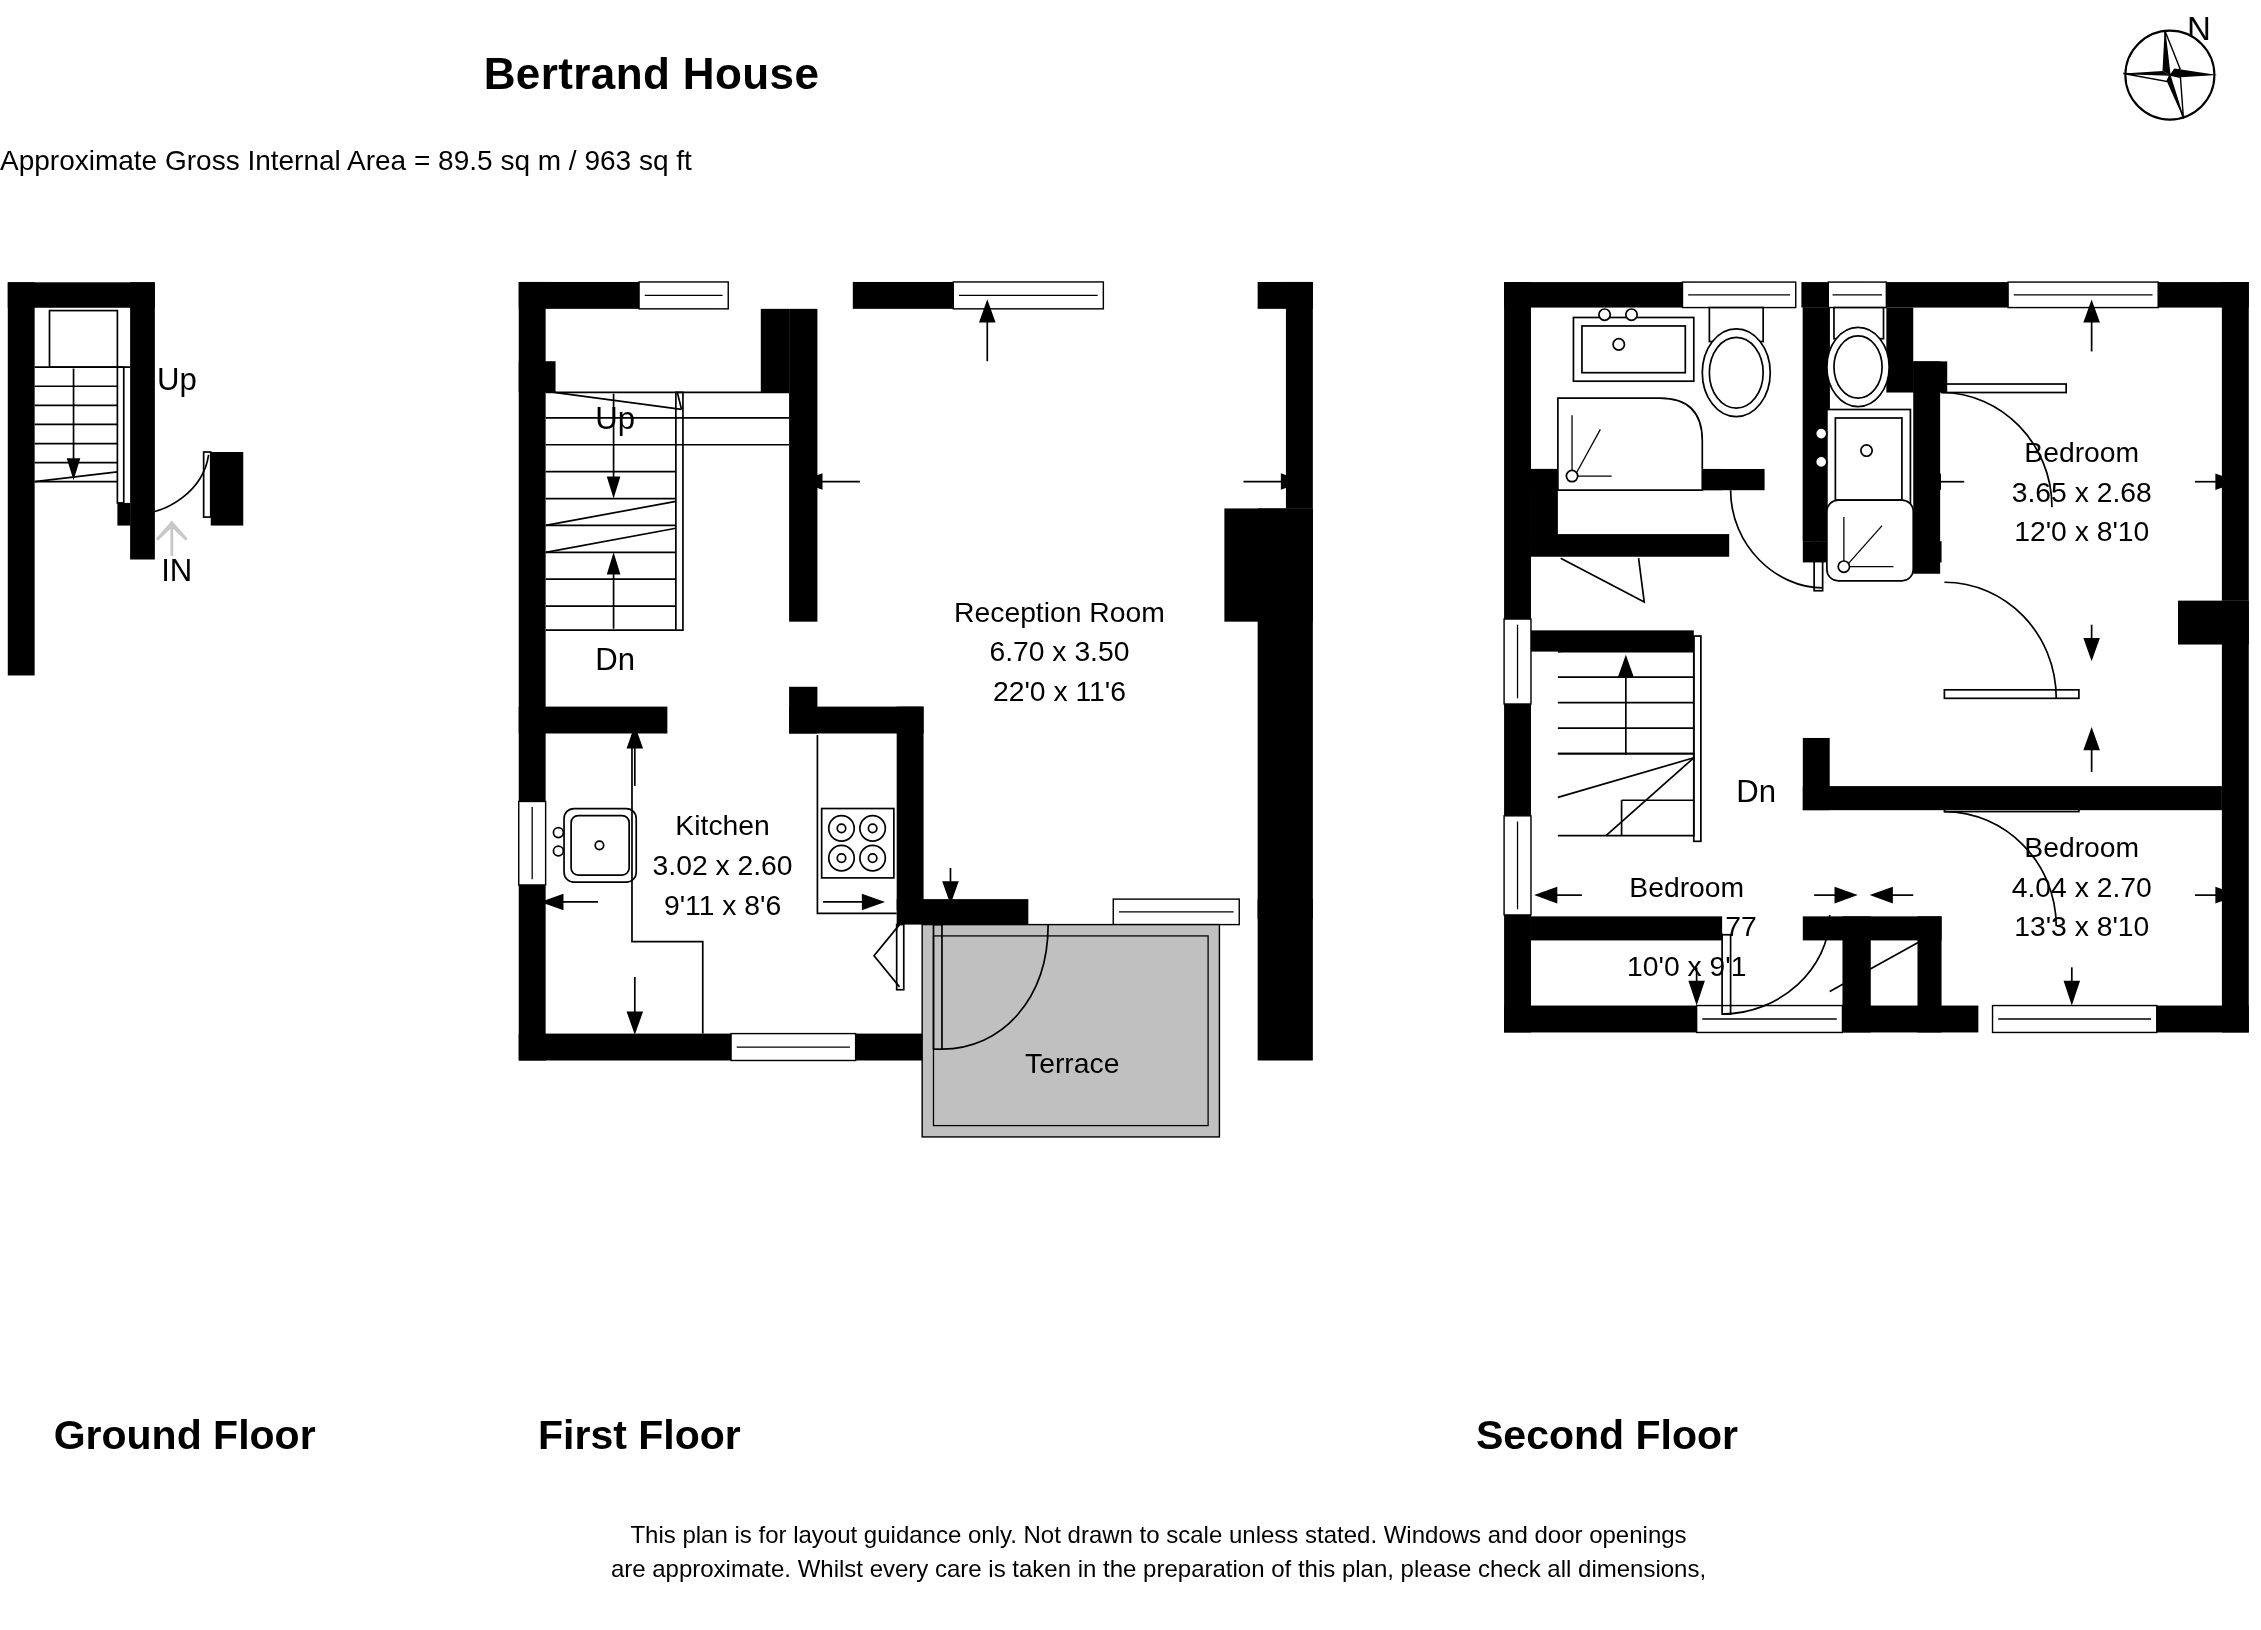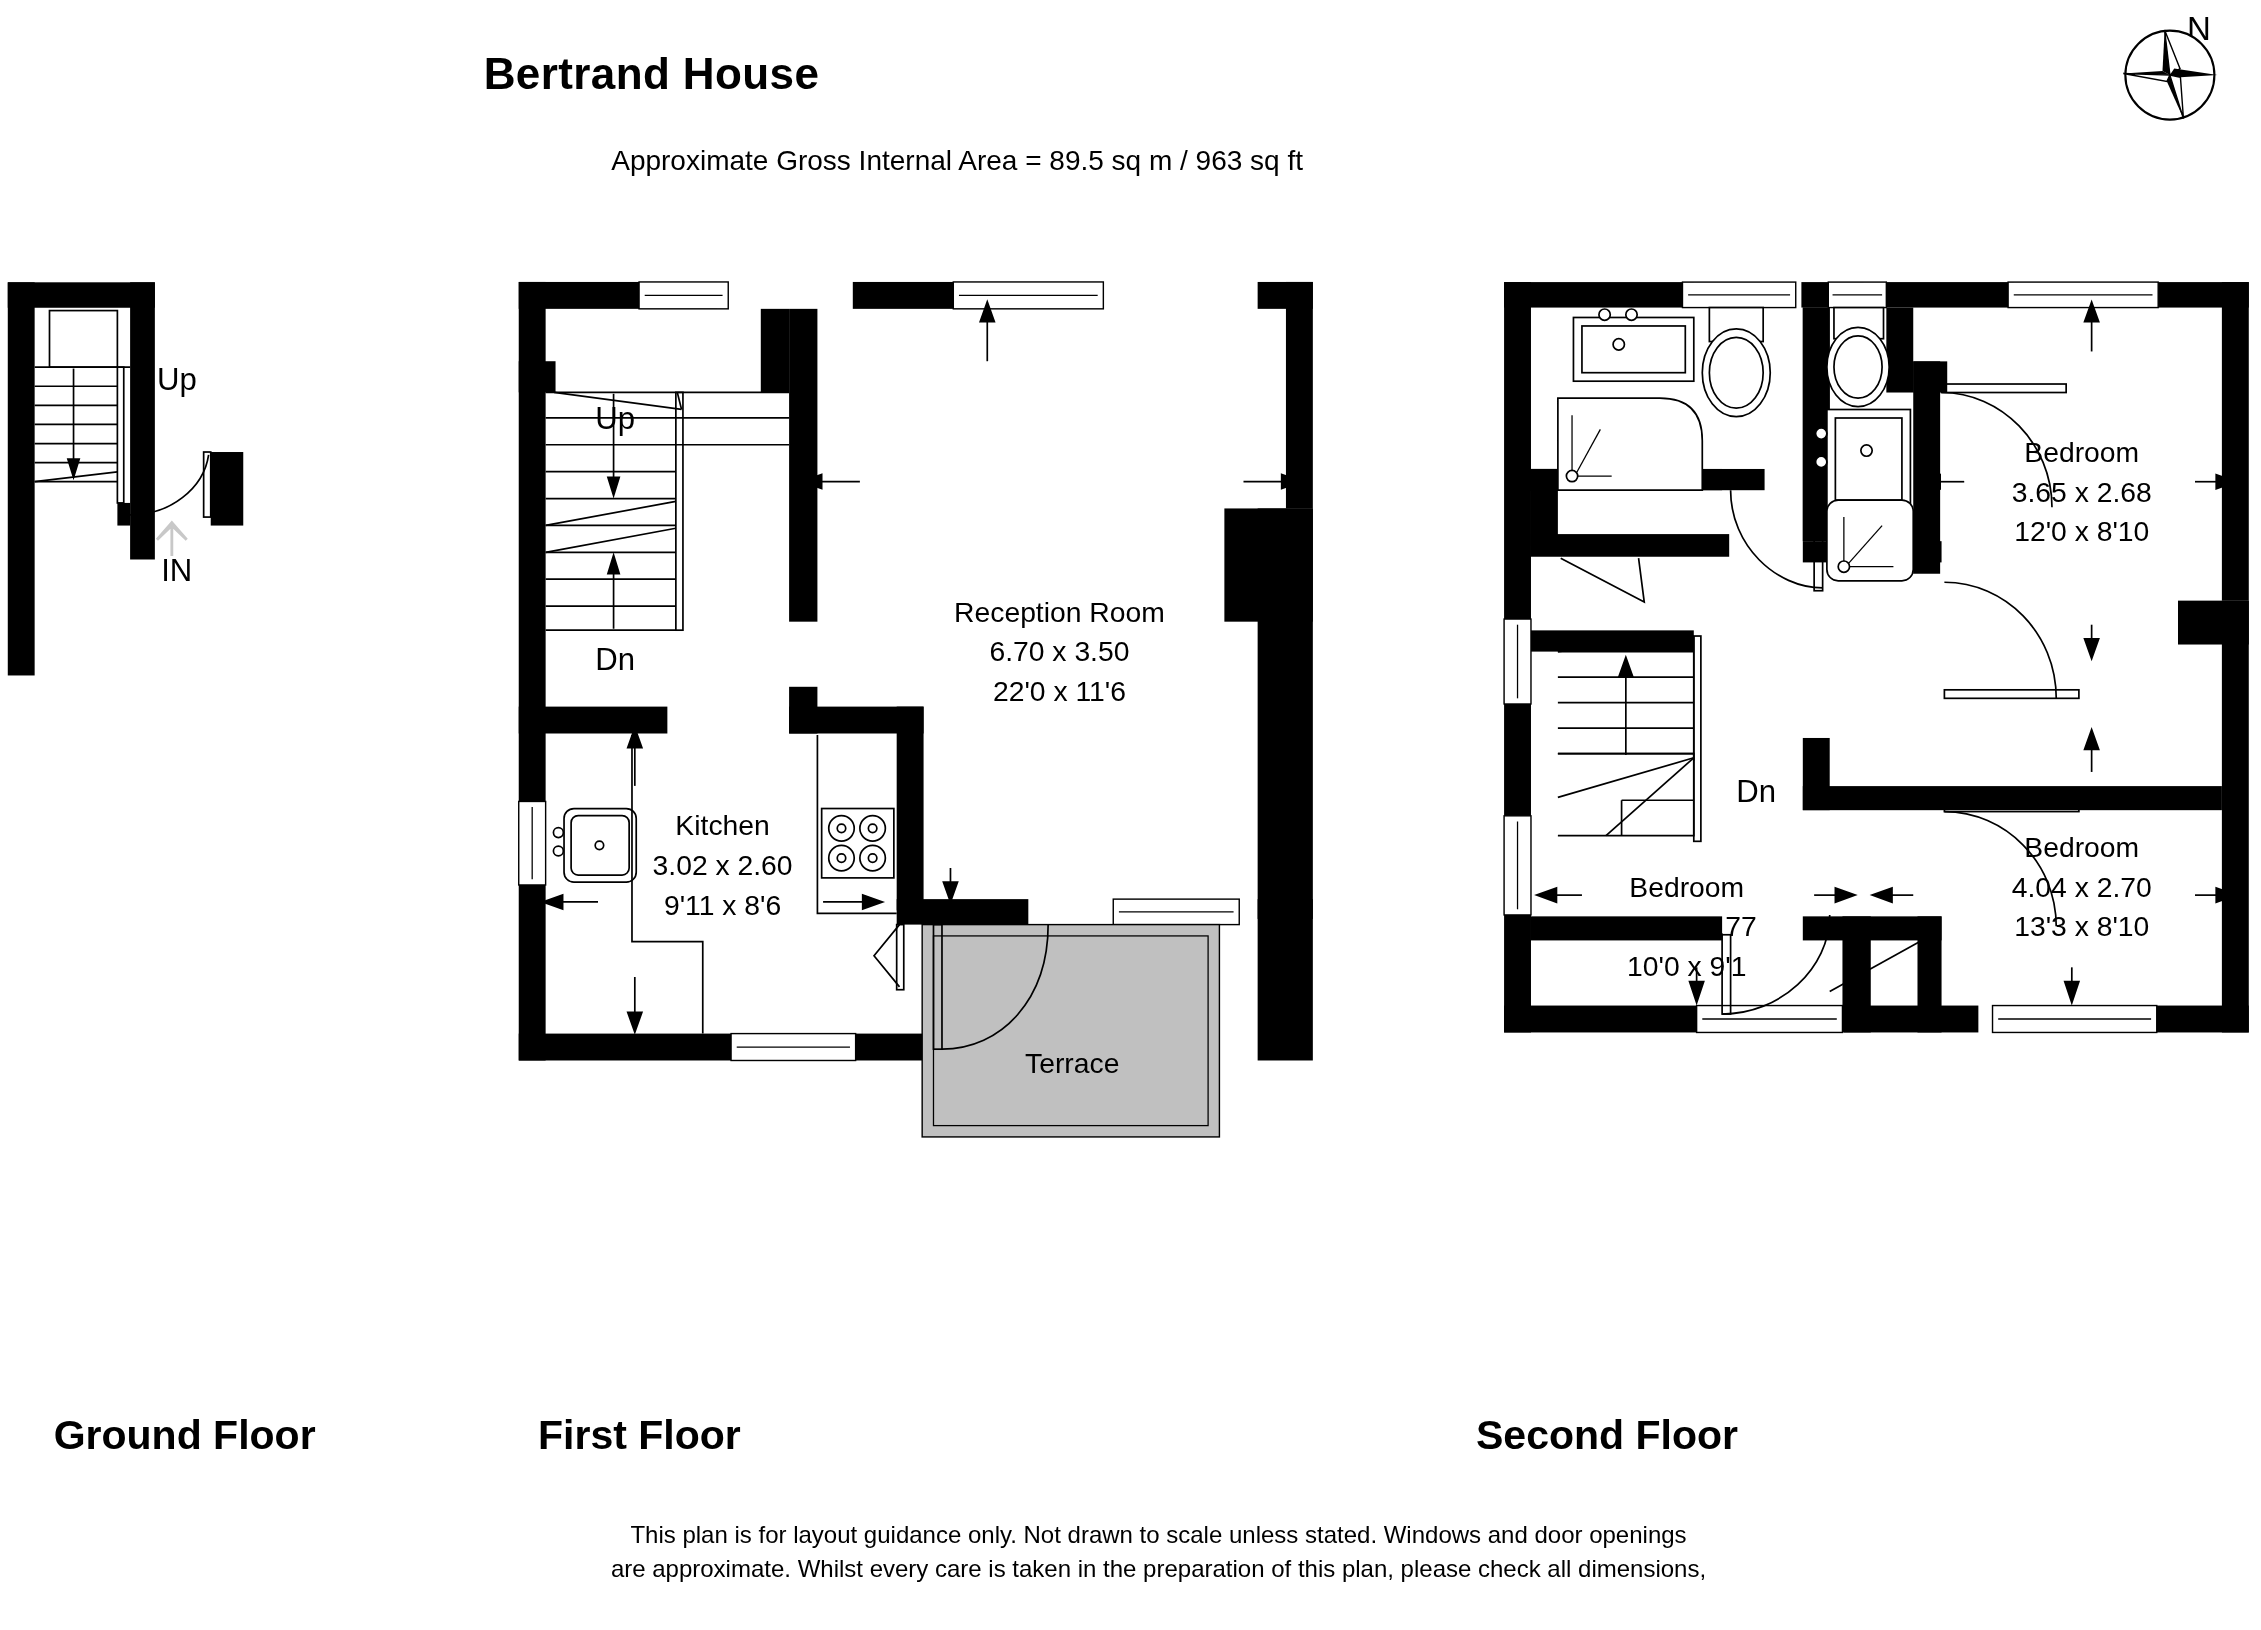--- a/index.html
+++ b/index.html
@@ -6,21 +6,21 @@
   body{
     width:2261px;height:1631px;position:relative;overflow:hidden;
     font-family:"Liberation Sans","DejaVu Sans",sans-serif;
     color:#000;
   }
   .title{
     position:absolute;left:0;top:37px;width:1303px;text-align:center;
     font-size:44px;font-weight:bold;letter-spacing:0.4px;margin-top:12px;
   }
   .subtitle{
-    position:absolute;left:0;top:145px;width:1303px;text-align:right;
+    position:absolute;left:0;top:145px;width:1303px;text-align:left;
     font-size:28px;font-weight:normal;
   }
   .compass{position:absolute;left:2119px;top:20px;width:106px;height:106px;}
   .compass-n{
     position:absolute;left:2187px;top:10px;font-size:33px;font-weight:normal;
   }
   .floorlabel{position:absolute;font-size:41px;font-weight:bold;}
   #lbl-ground{left:5.7px;top:1412px;margin-left:48px;}
   #lbl-first{left:538px;top:1412px;}
   #lbl-second{left:1460px;top:1412px;margin-left:16px;}

